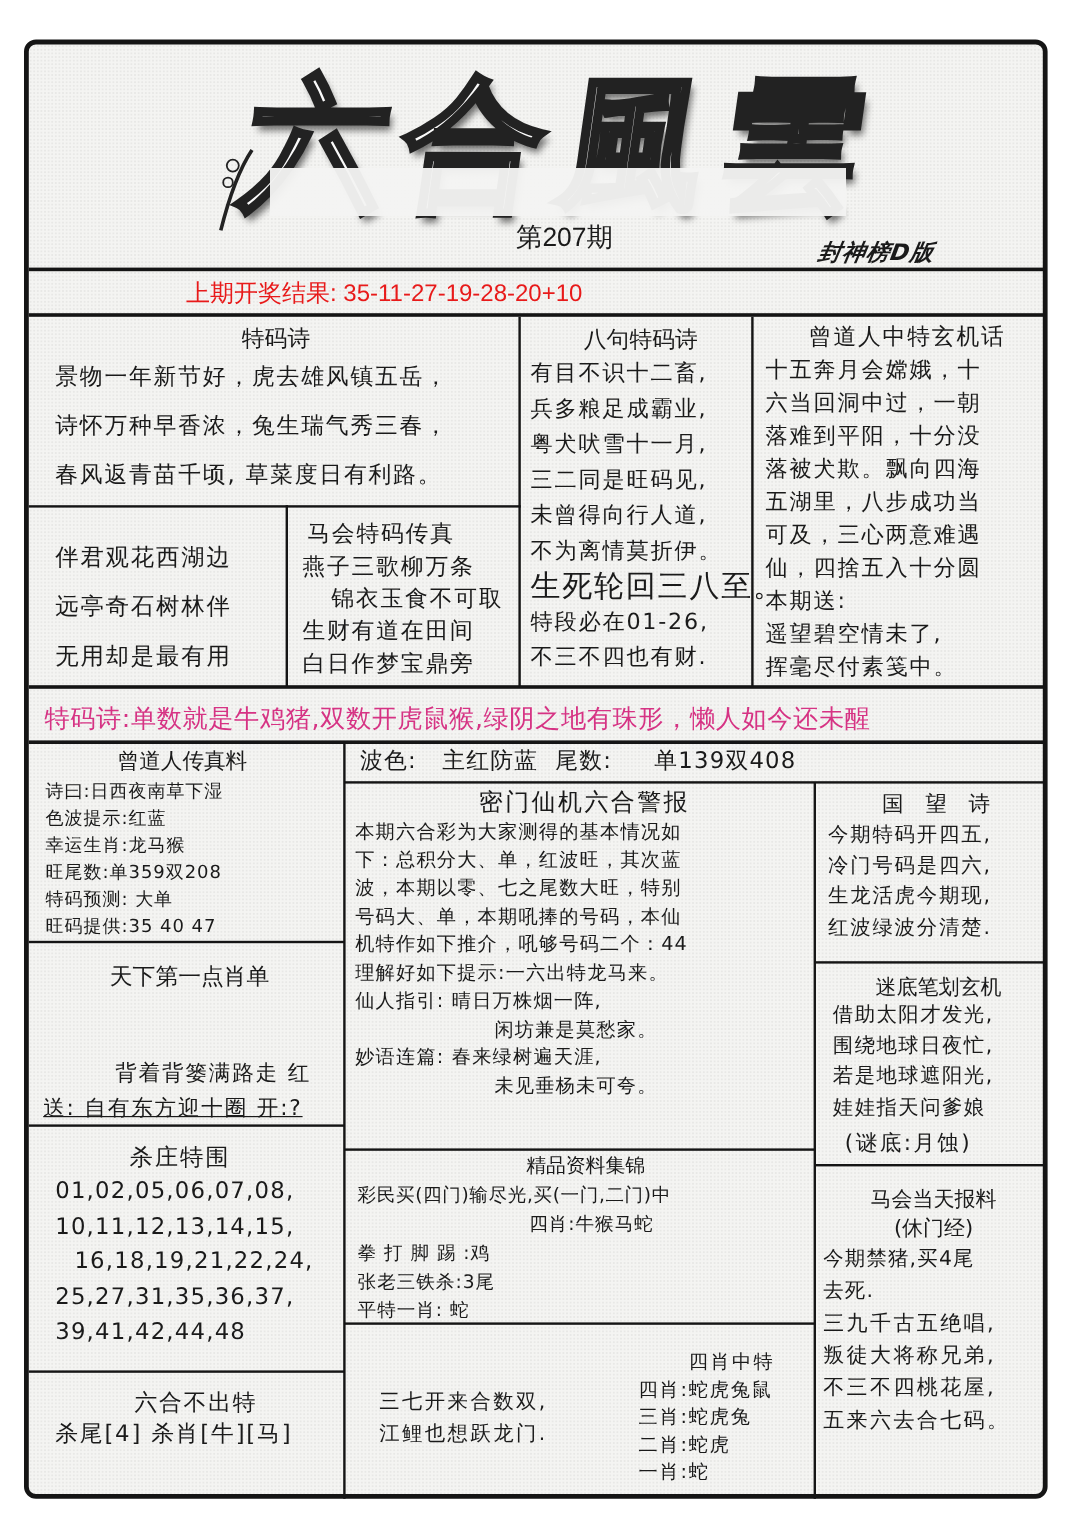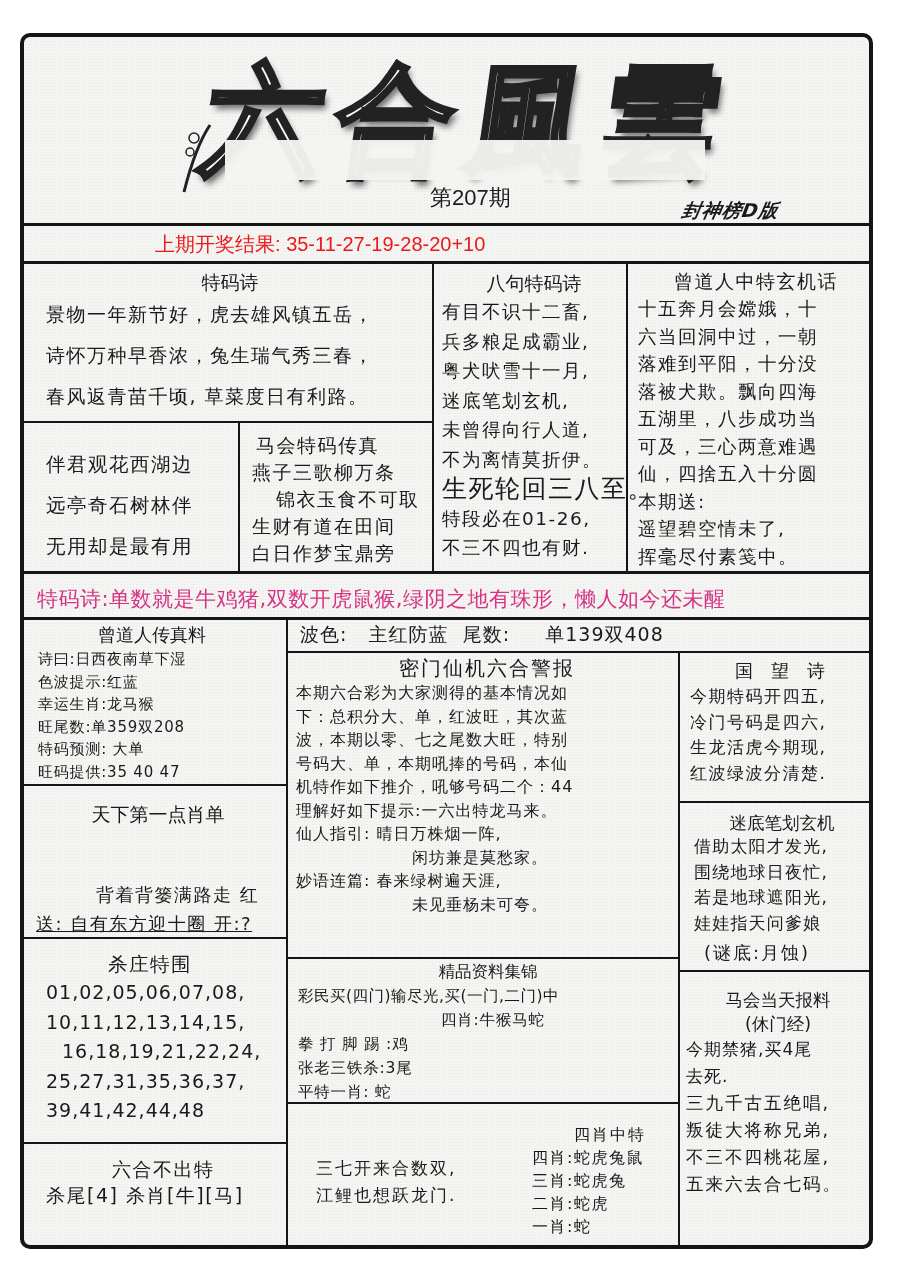--- a/index.html
+++ b/index.html
@@ -86,21 +86,21 @@
   <div class="txt" style="line-height:27px;font-size:19px;margin-left:24px;">锦衣玉食不可取</div>
   <div class="txt" style="line-height:27px;font-size:19px;">生财有道在田间</div>
   <div class="txt" style="line-height:27px;font-size:19px;">白日作梦宝鼎旁</div>
 </div>
 
 <div class="abs" style="left:442px;top:270px;width:184px;">
   <div class="title" style="font-size:19px;line-height:27px;">八句特码诗</div>
   <div class="txt" style="font-size:18.5px;line-height:29.5px;">有目不识十二畜,</div>
   <div class="txt" style="font-size:18.5px;line-height:29.5px;">兵多粮足成霸业,</div>
   <div class="txt" style="font-size:18.5px;line-height:29.5px;">粤犬吠雪十一月,</div>
-  <div class="txt" style="font-size:18.5px;line-height:29.5px;">迷底笔划玄机,</div>
+  <div class="txt" style="font-size:18.5px;line-height:29.5px;">三二同是旺码见,</div>
   <div class="txt" style="font-size:18.5px;line-height:29.5px;">未曾得向行人道,</div>
   <div class="txt" style="font-size:18.5px;line-height:29.5px;">不为离情莫折伊。</div>
   <div class="txt" style="font-size:25px;line-height:29.5px;">生死轮回三八至。</div>
   <div class="txt" style="font-size:18.5px;line-height:29.5px;">特段必在01-26,</div>
   <div class="txt" style="font-size:18.5px;line-height:29.5px;">不三不四也有财.</div>
 </div>
 
 <div class="abs" style="left:638px;top:268px;width:232px;">
   <div class="txt" style="font-size:19px;line-height:27px;padding-left:36px;">曾道人中特玄机话</div>
   <div class="txt" style="font-size:18.5px;line-height:27.5px;">十五奔月会嫦娥，十</div>

